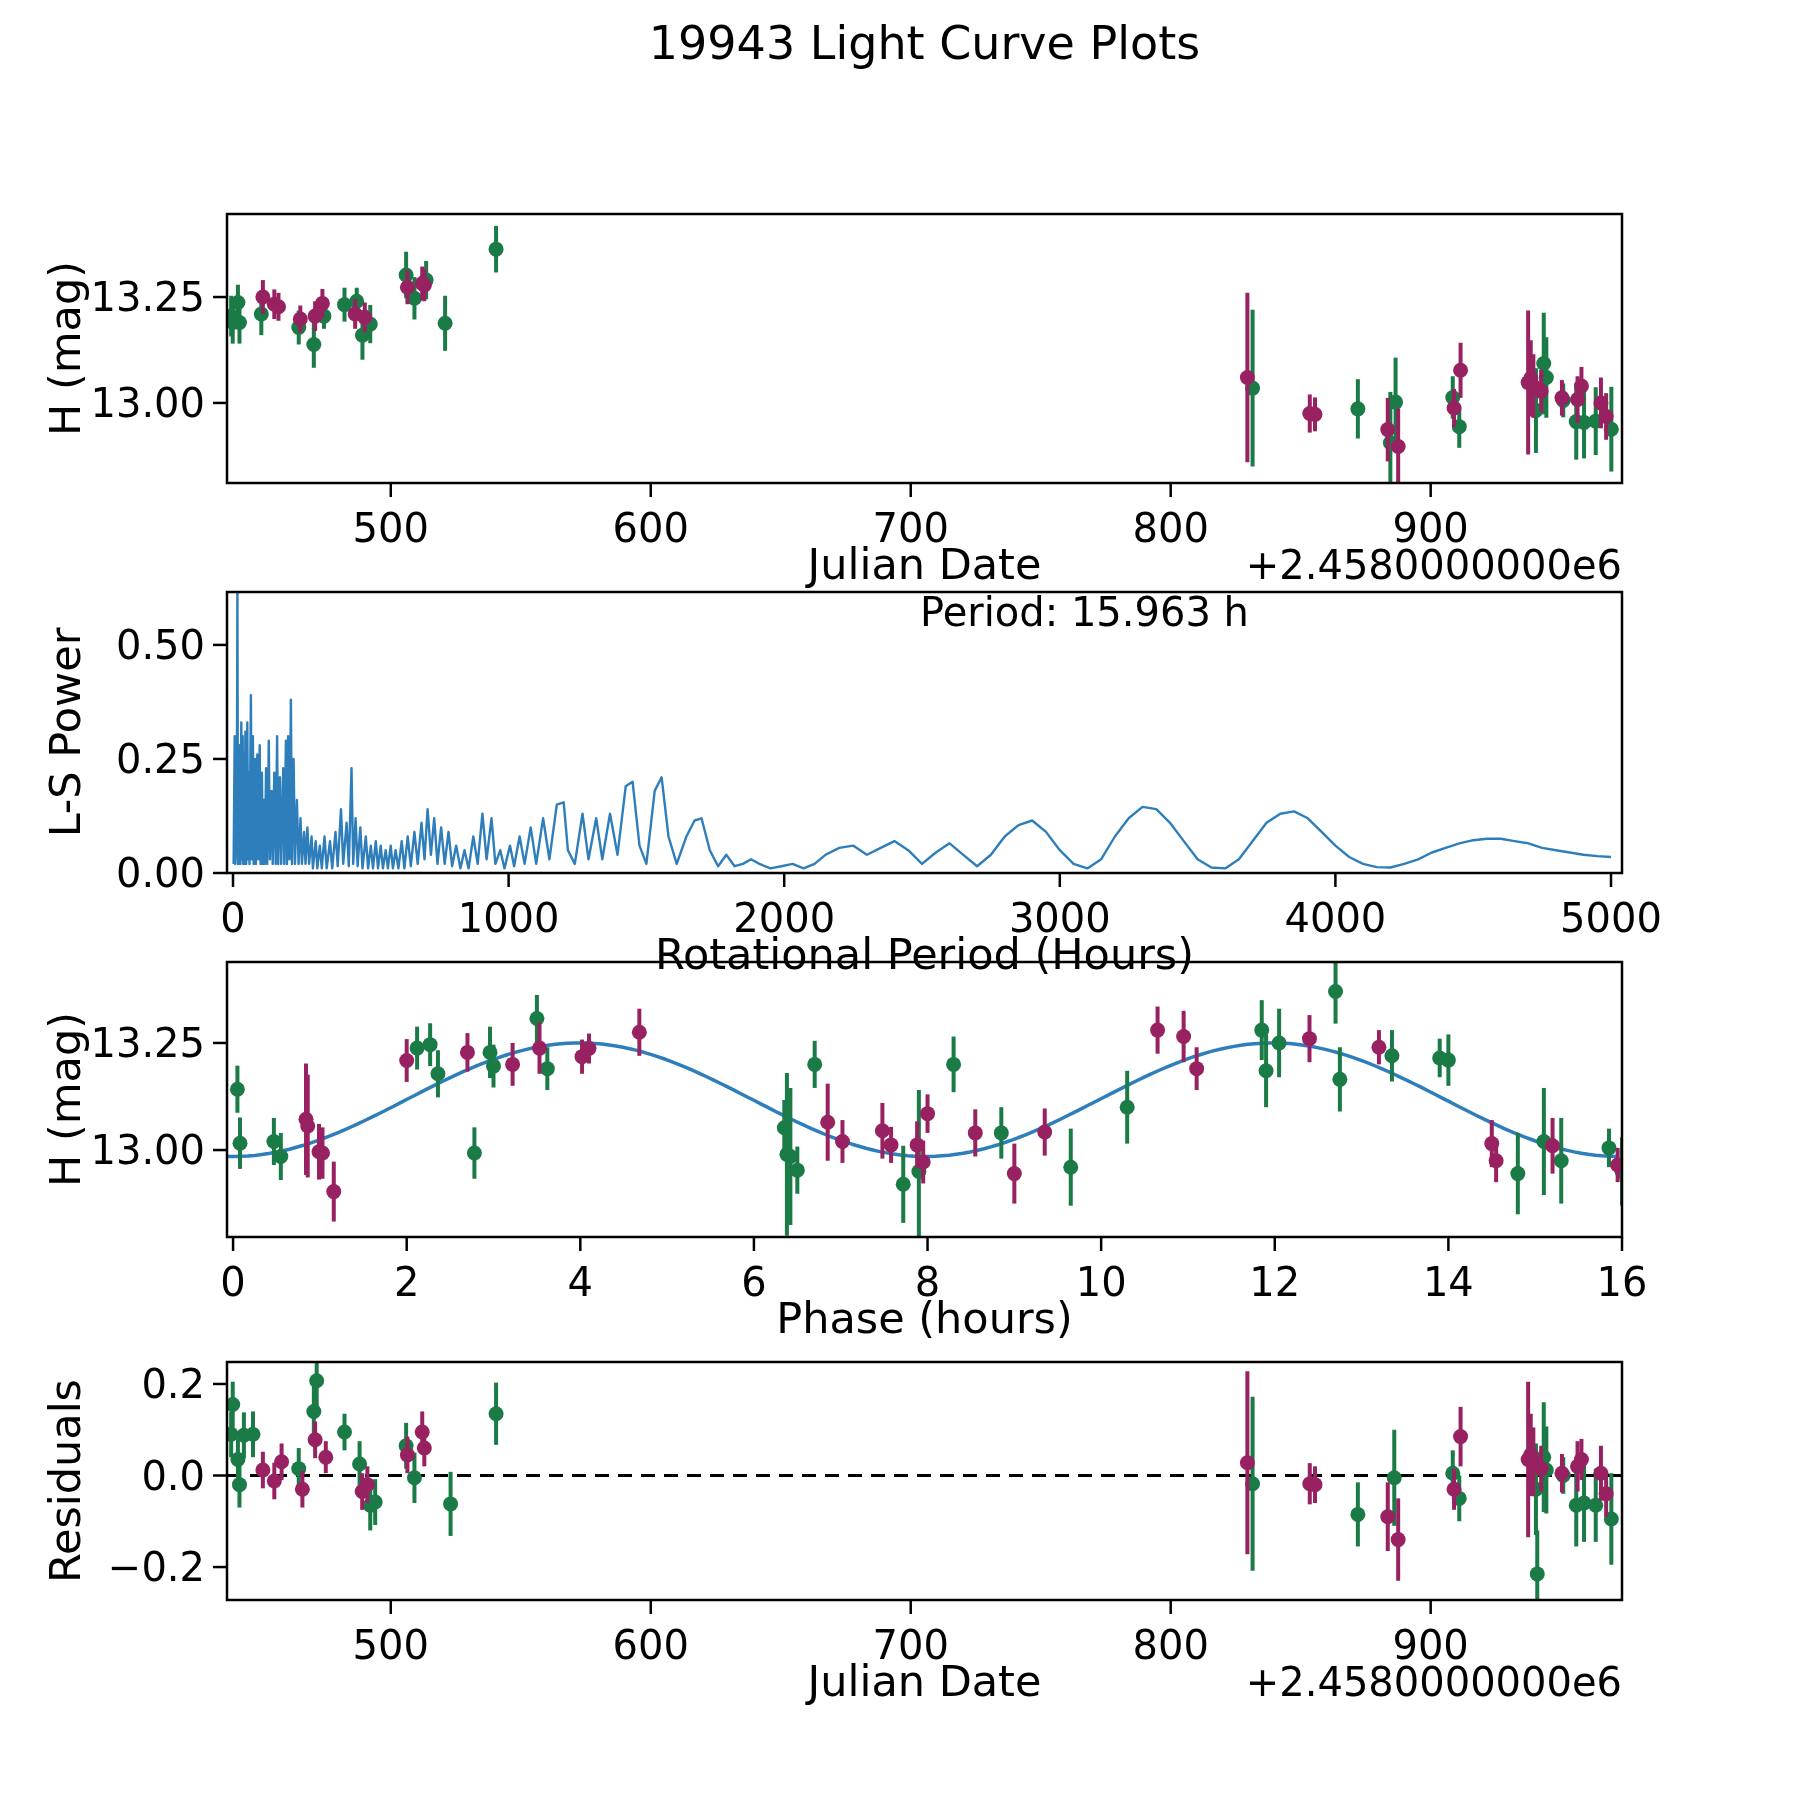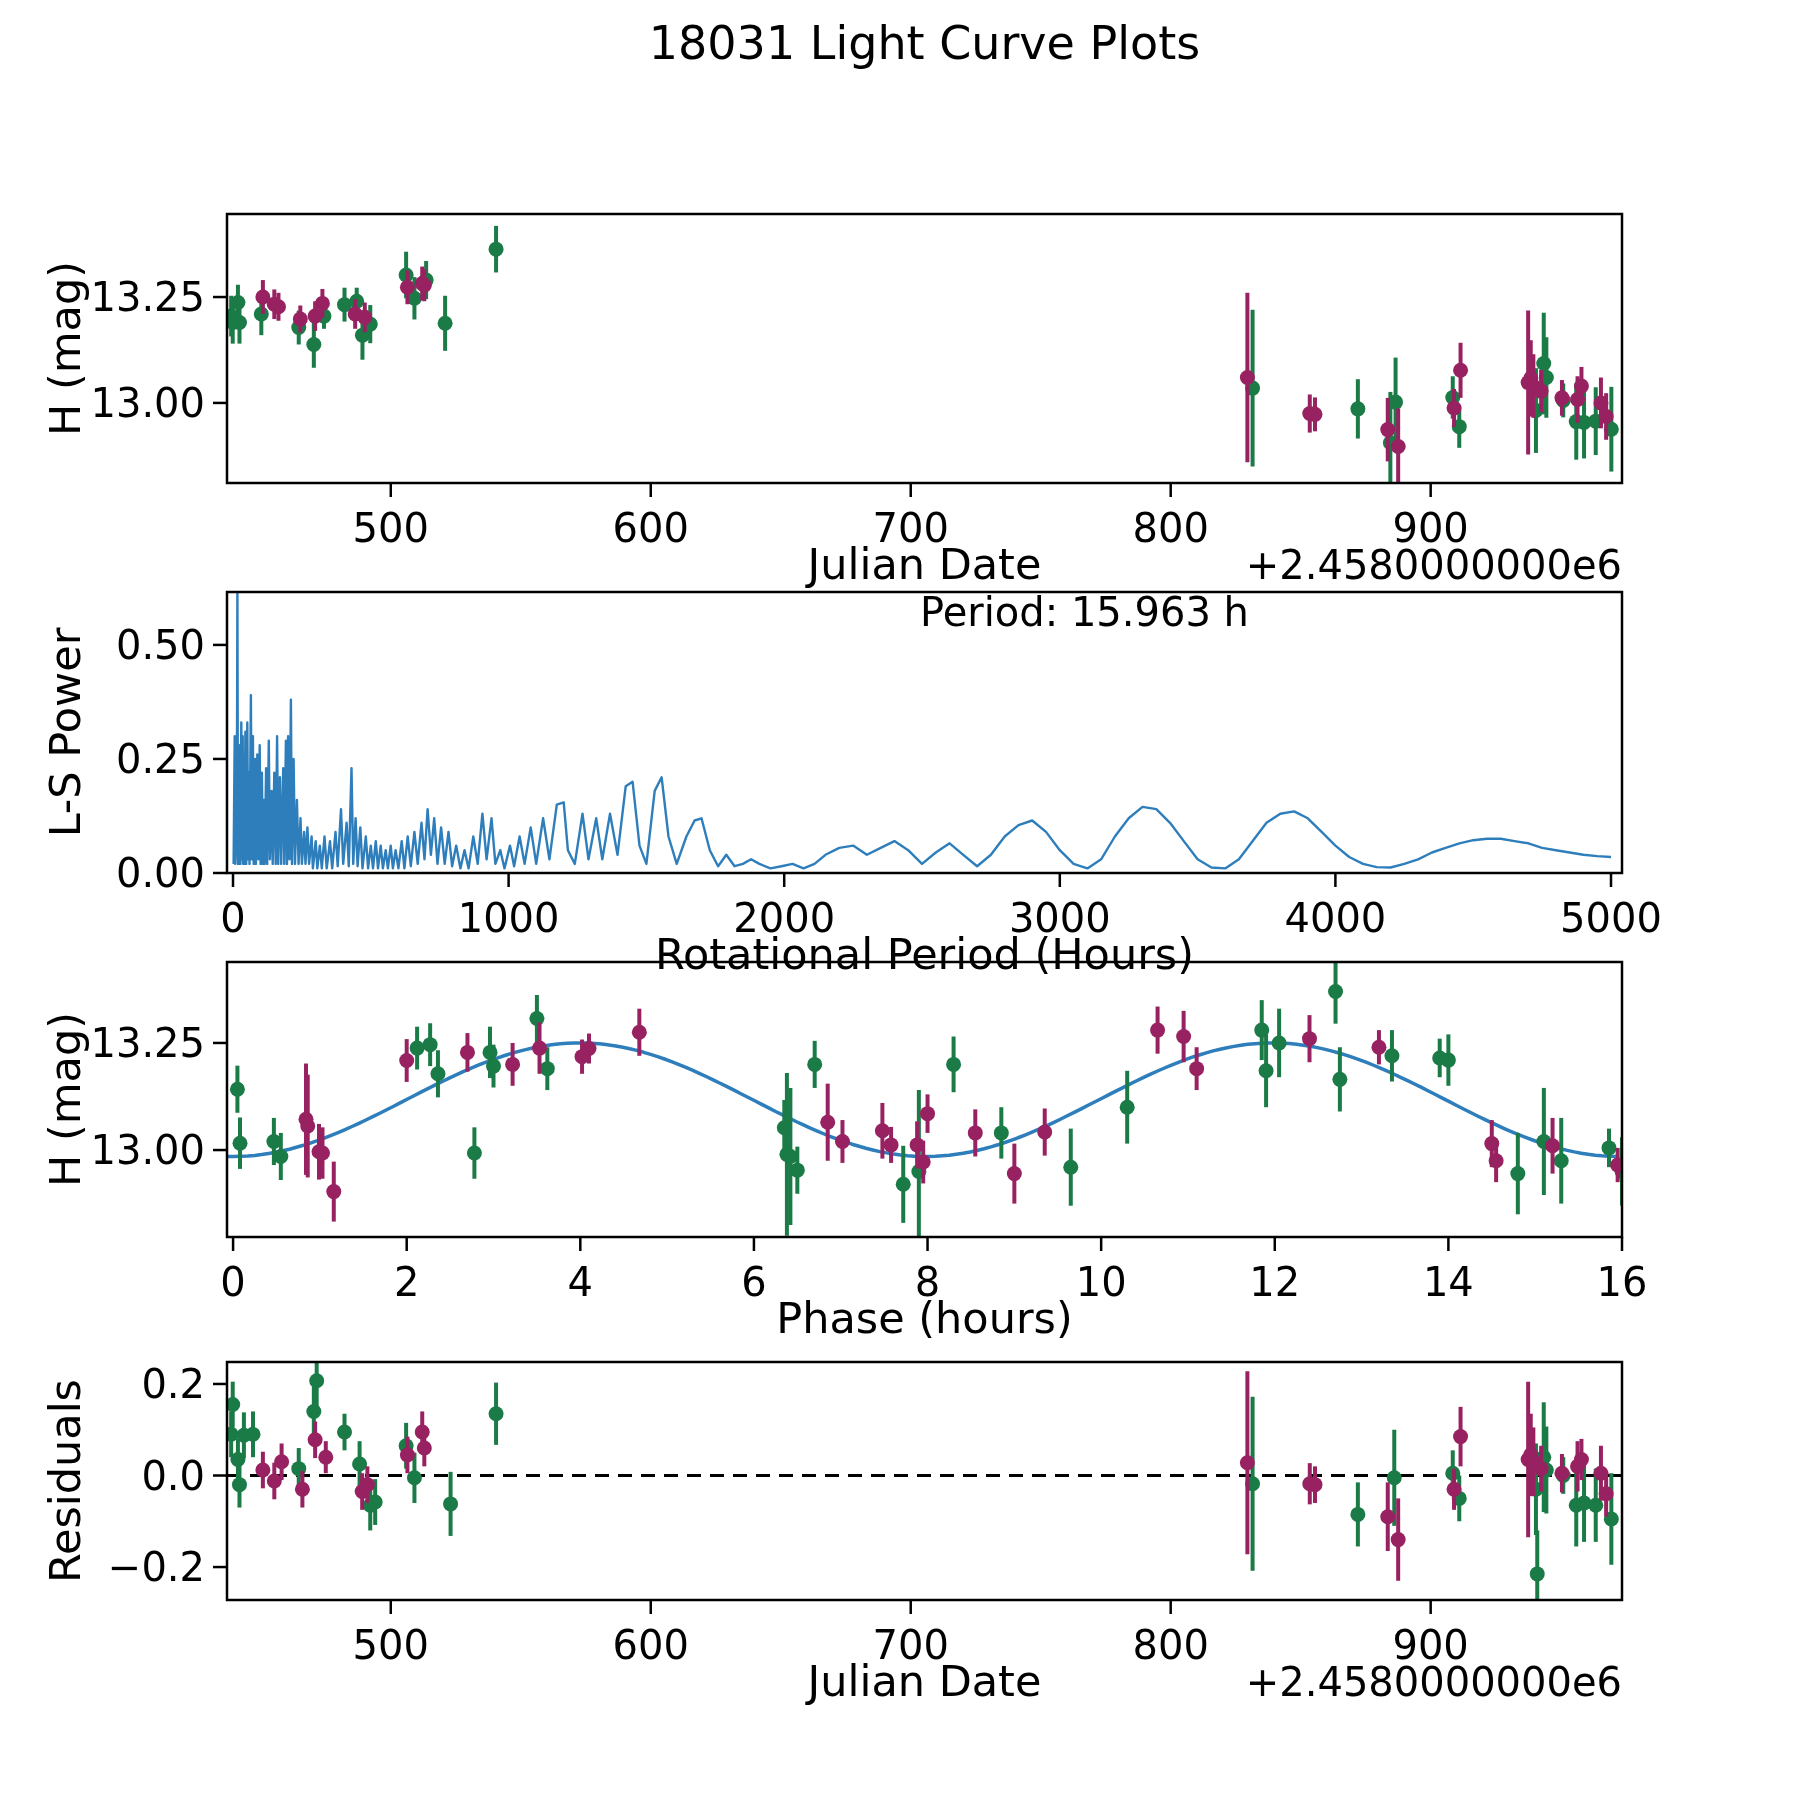--- a/index.html
+++ b/index.html
@@ -5,21 +5,21 @@
   html,body{margin:0;padding:0;background:#ffffff;}
   .fig{position:relative;width:1800px;height:1800px;background:#fff;font-family:"DejaVu Sans","Liberation Sans",sans-serif;overflow:hidden;}
   .fig-title{position:absolute;left:227px;width:1395px;top:16px;text-align:center;font-size:46px;color:#000;}
   svg{position:absolute;left:0;top:0;}
   text{font-family:"DejaVu Sans","Liberation Sans",sans-serif;fill:#000;}
 </style>
 </head>
 <body>
 
 <div class="fig">
-  <div class="fig-title">18031 Light Curve Plots</div>
+  <div class="fig-title">19943 Light Curve Plots</div>
   <svg id="chart" width="1800" height="1800" viewBox="0 0 1800 1800">
       <g>
         <clipPath id="clip0">
           <rect x="227" y="214" width="1395" height="269"></rect>
         </clipPath>
         <g clip-path="url(#clip0)">
           <g>
             <line x1="231.15952292210218" x2="231.15952292210218" y1="336.42677165354326" y2="295.7590551181101" stroke="#1b7b47" stroke-width="4"></line>
             <circle cx="231.15952292210218" cy="316.09291338582665" r="7.5" fill="#1b7b47"></circle>
             <line x1="232.7193440178904" x2="232.7193440178904" y1="343.62834645669335" y2="301.2661417322833" stroke="#1b7b47" stroke-width="4"></line>

